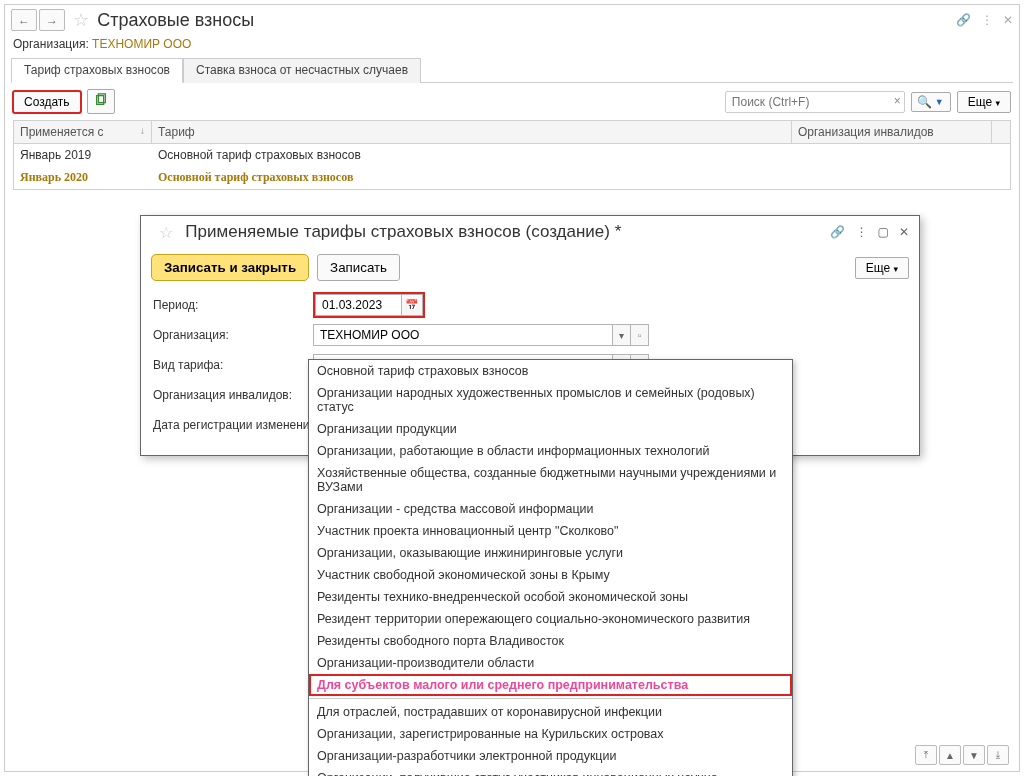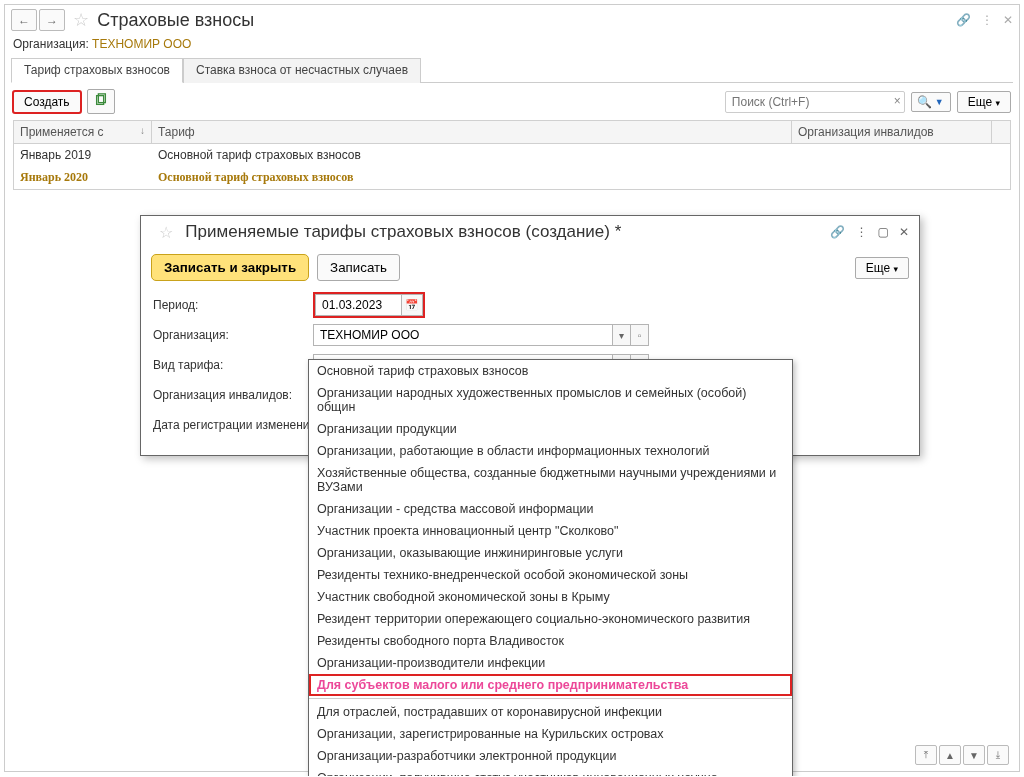--- a/index.html
+++ b/index.html
@@ -178,32 +178,32 @@
         <div class="flabel">Организация инвалидов:</div>
       </div>
       <div class="frow">
         <div class="flabel" style="width:175px">Дата регистрации изменений:</div>
       </div>
     </div>
   </div>
 
   <div class="dropdown" id="dd">
       <div class="dd-item">Основной тариф страховых взносов</div>
-      <div class="dd-item">Организации народных художественных промыслов и семейных (особой) общин</div>
+      <div class="dd-item">Организации народных художественных промыслов и семейных (родовых) статус</div>
       <div class="dd-item">Организации продукции</div>
       <div class="dd-item">Организации, работающие в области информационных технологий</div>
       <div class="dd-item">Хозяйственные общества, созданные бюджетными научными учреждениями и ВУЗами</div>
       <div class="dd-item">Организации - средства массовой информации</div>
       <div class="dd-item">Участник проекта инновационный центр "Сколково"</div>
       <div class="dd-item">Организации, оказывающие инжиниринговые услуги</div>
+      <div class="dd-item">Участник свободной экономической зоны в Крыму</div>
       <div class="dd-item">Резиденты технико-внедренческой особой экономической зоны</div>
-      <div class="dd-item">Участник свободной экономической зоны в Крыму</div>
       <div class="dd-item">Резидент территории опережающего социально-экономического развития</div>
       <div class="dd-item">Резиденты свободного порта Владивосток</div>
-      <div class="dd-item">Организации-производители инфекции</div>
+      <div class="dd-item">Организации-производители области</div>
       <div class="dd-item hl">Для субъектов малого или среднего предпринимательства</div>
       <div class="dd-sep"></div>
       <div class="dd-item">Для отраслей, пострадавших от коронавирусной инфекции</div>
       <div class="dd-item">Организации, зарегистрированные на Курильских островах</div>
       <div class="dd-item">Организации-разработчики электронной продукции</div>
       <div class="dd-item">Организации, получившие статус участников инновационных научно-технологических центров</div>
     </div>
 
   <div class="footer-btns">
     <span class="fbtn">⤒</span>

